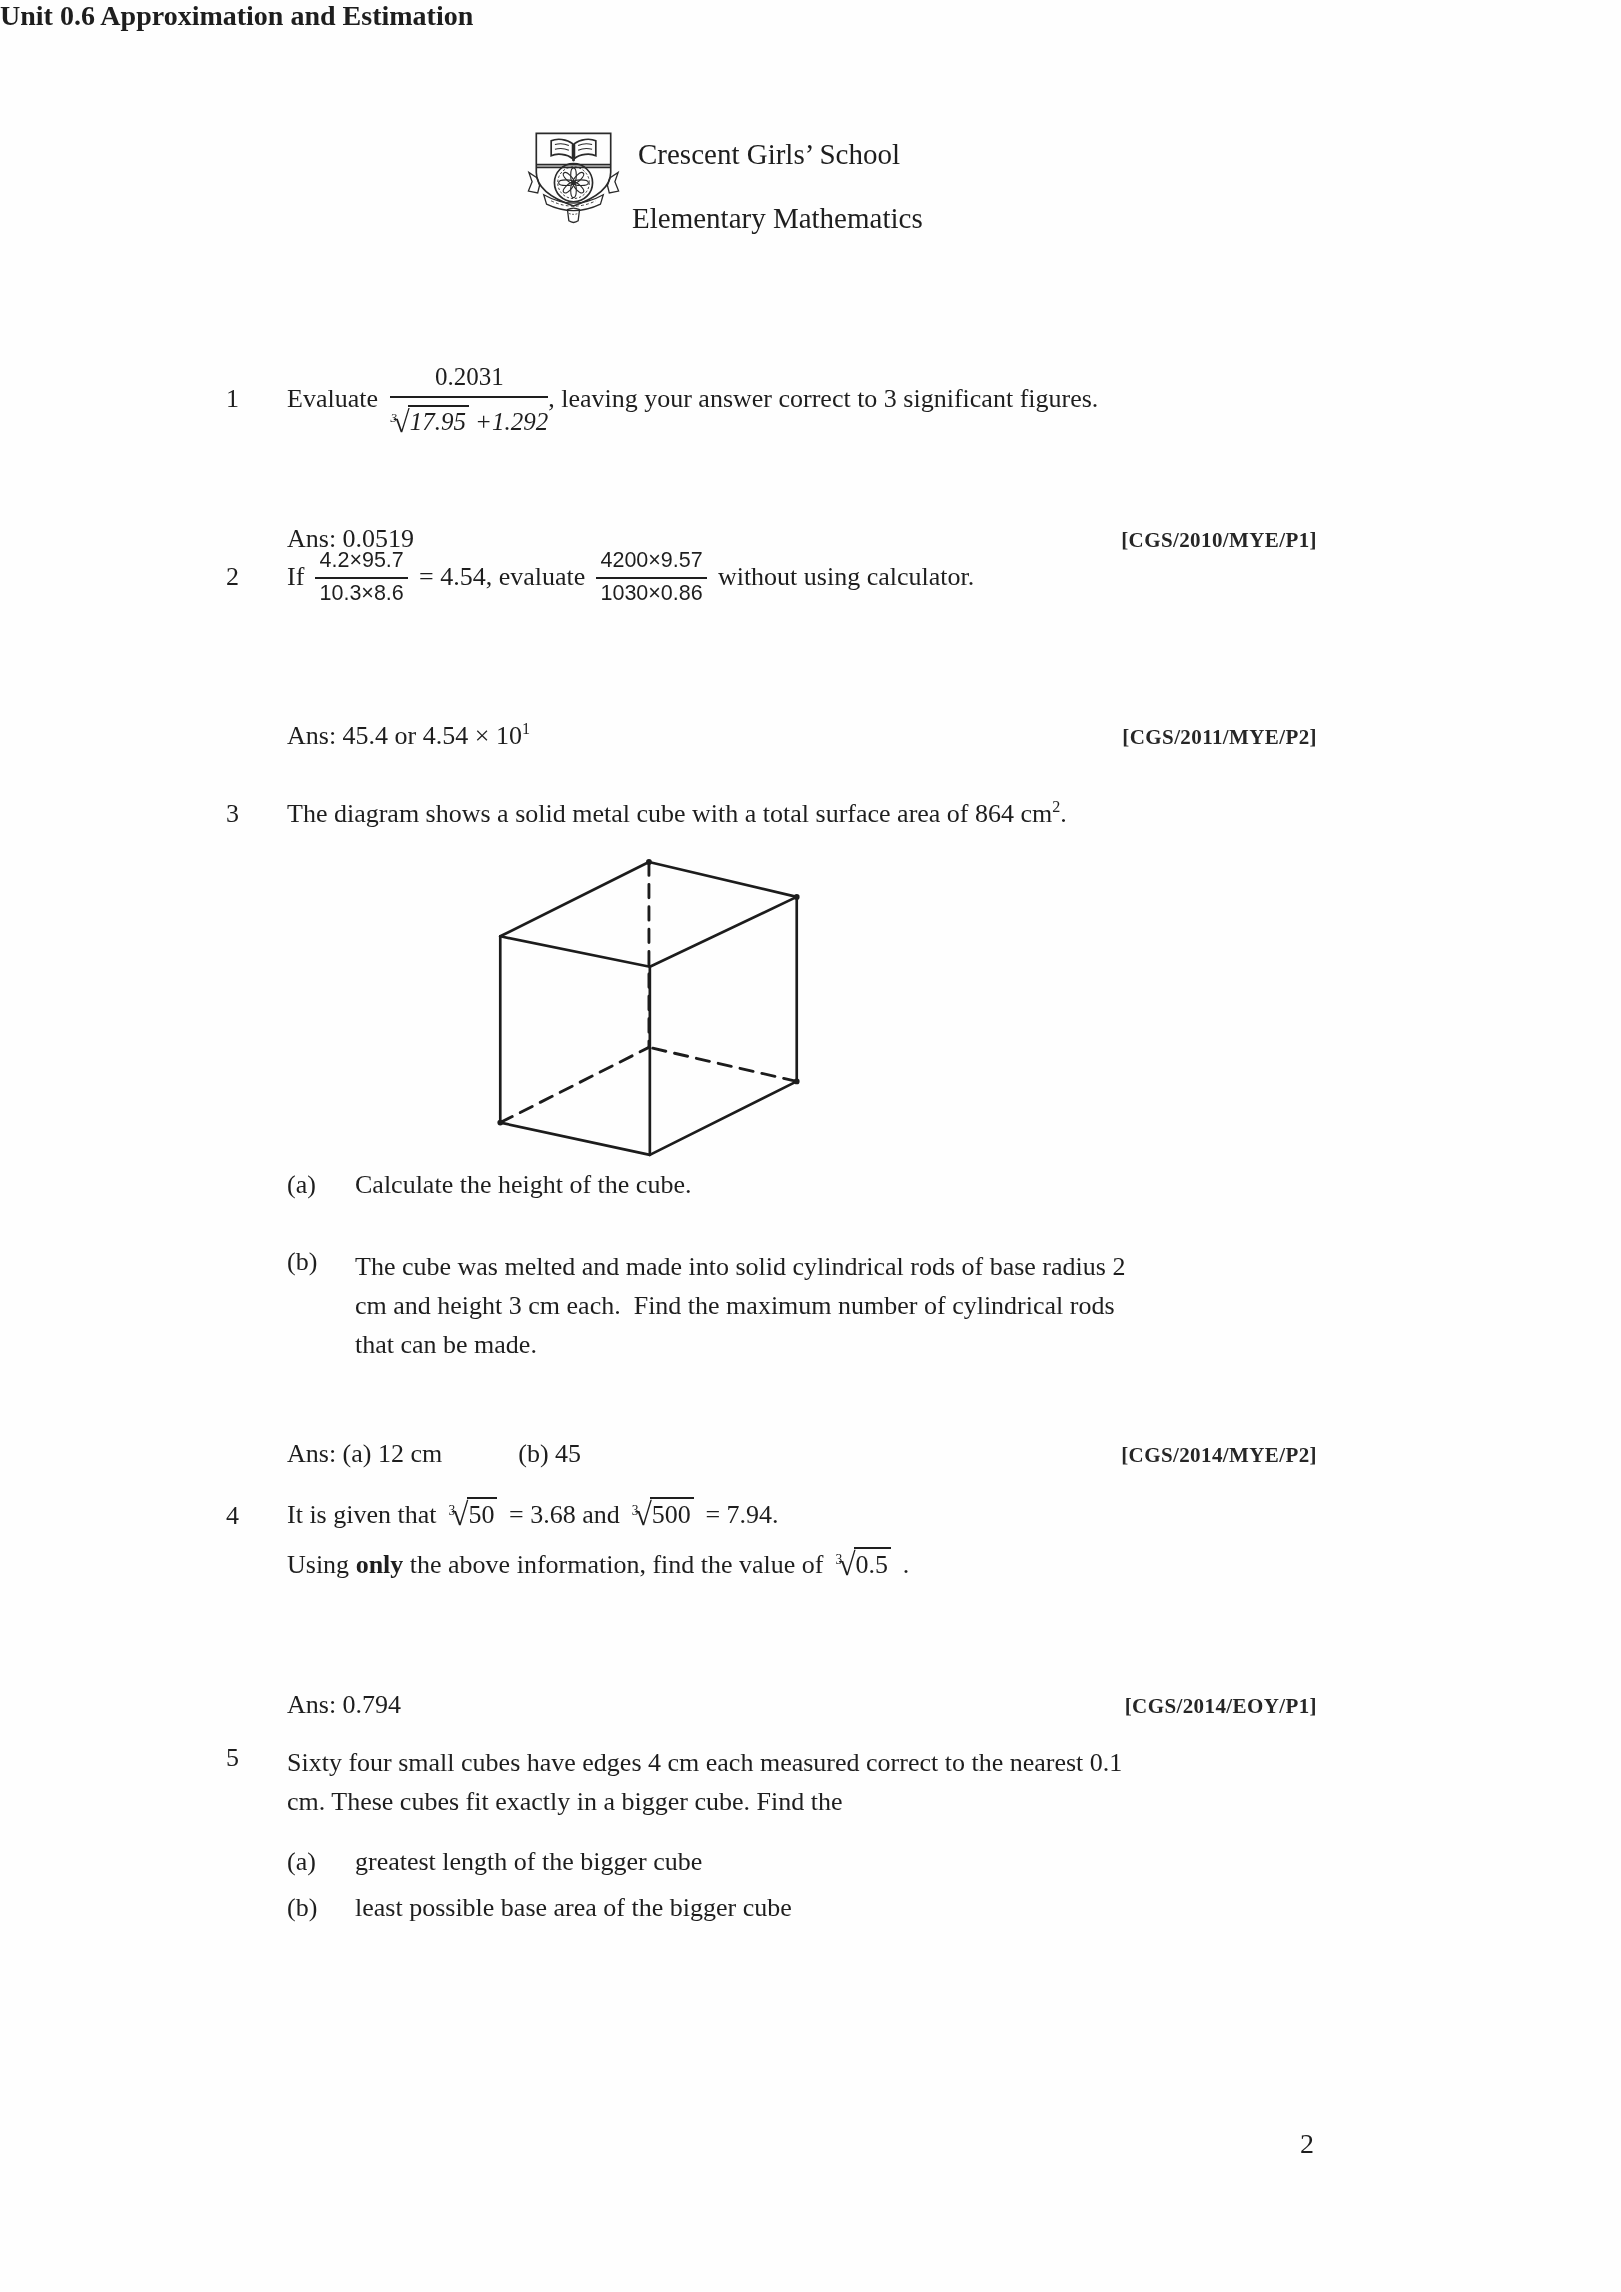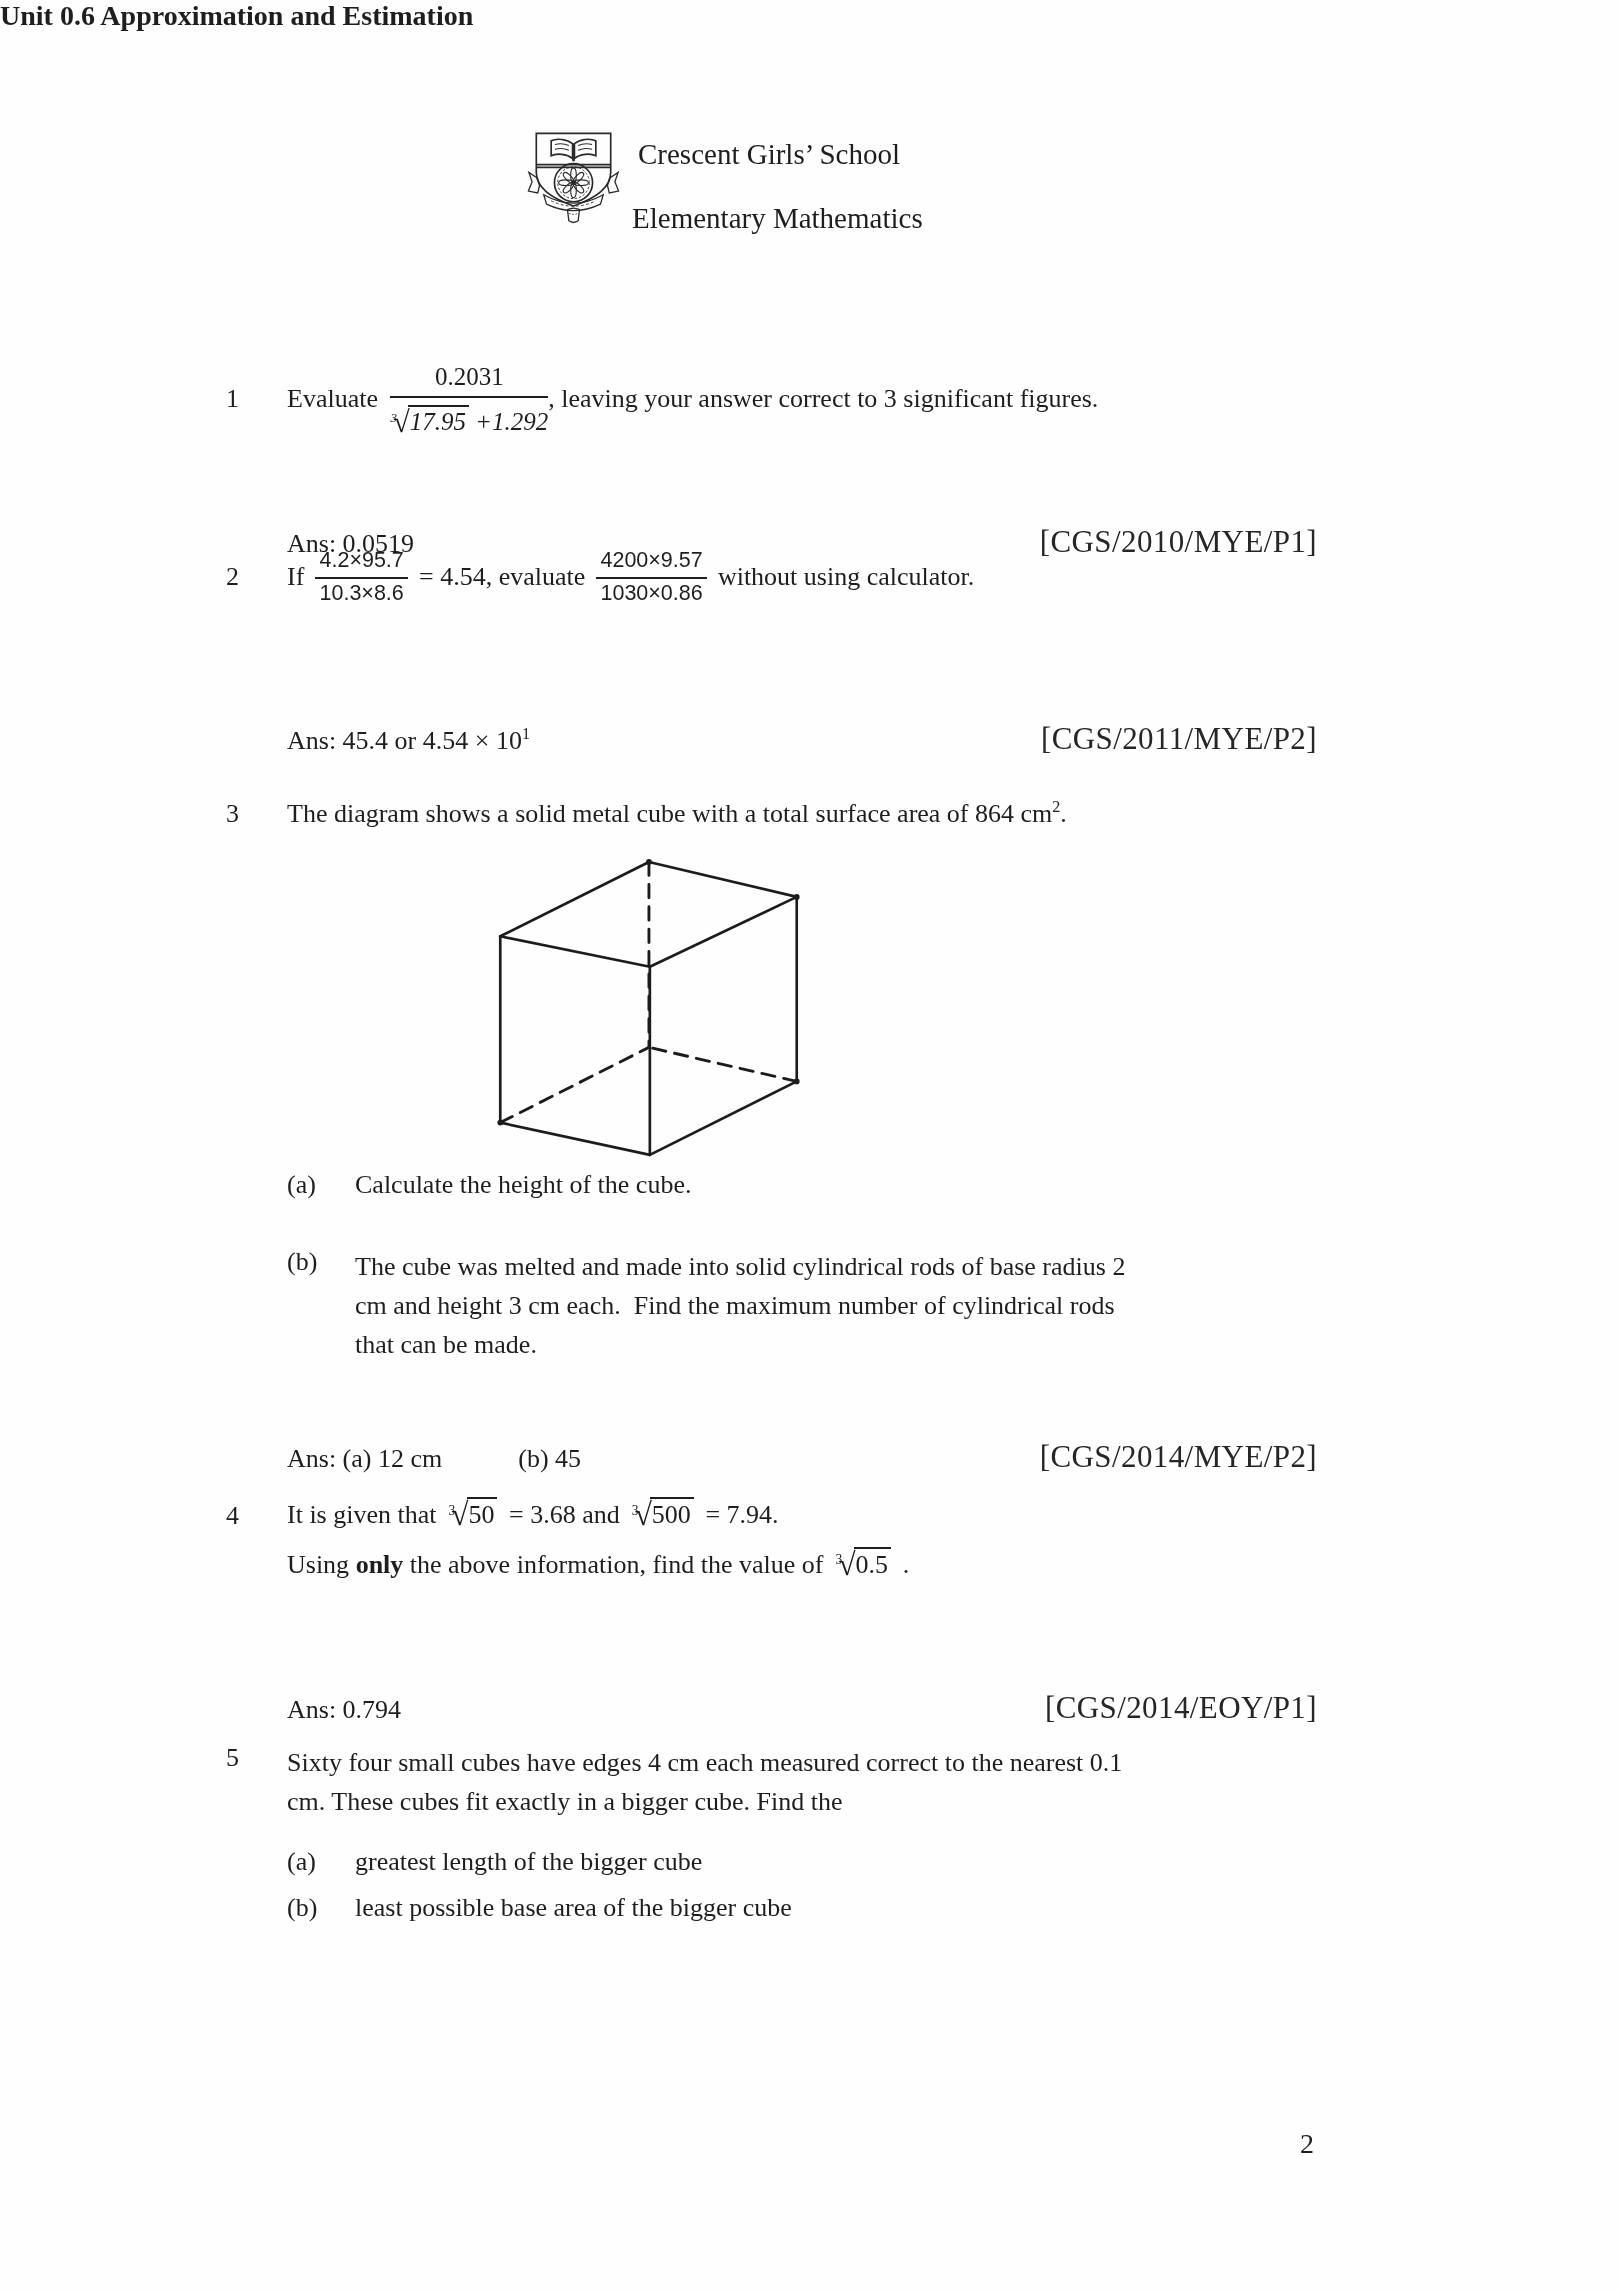--- a/index.html
+++ b/index.html
@@ -41,21 +41,21 @@
   .densfx{margin-left:6.3px;}
   sup{font-size:0.62em;line-height:0;}
   
   .part{position:absolute;left:287px;display:flex;align-items:flex-start;}
   .plabel{width:68px;flex-shrink:0;}
   .ptext{line-height:39px;}
   .pline{display:block;white-space:pre;}
   
   .ansrow{position:absolute;left:287px;width:1030px;display:flex;justify-content:space-between;align-items:baseline;white-space:nowrap;margin-top:40px;}
   .ansgroup{display:flex;gap:76px;}
-  .citation{font-size:31px;letter-spacing:0.4px;color:#262626;}
+  .citation{font-size:21px;letter-spacing:0.4px;color:#262626;font-weight:bold;}
   .stemnum{position:absolute;left:226px;}
   .stemtext{position:absolute;left:287px;}
   #page-num{position:absolute;left:1300px;top:2128px;font-size:28px;}
   .bold{font-weight:bold;}
   svg{display:block;}
 </style>
 </head>
 <body>
 
 <div class="page">

